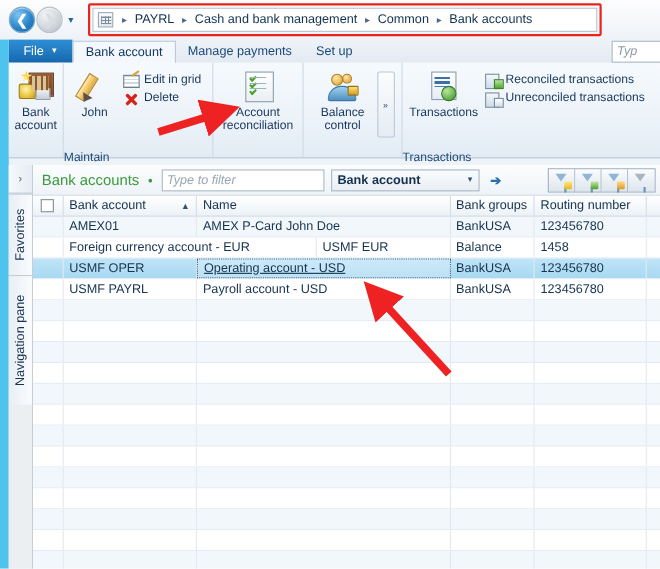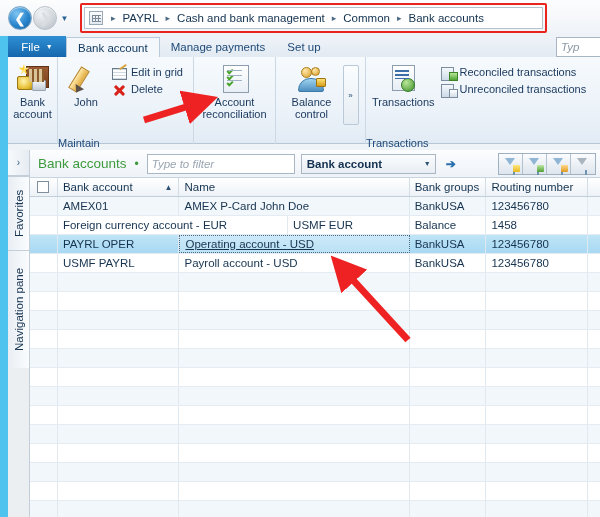--- a/index.html
+++ b/index.html
@@ -796,21 +796,21 @@
         <div class="cell c-sel"></div>
         <div class="cell c-name">Foreign currency account - EUR</div>
         <div class="cell c-acct">USMF EUR</div>
         <div class="cell c-grp">Balance</div>
         <div class="cell c-rout">1458</div>
         <div class="cell c-end"></div>
       </div>
 
       <div class="row selected">
         <div class="cell c-sel"></div>
-        <div class="cell c-acct">PAYRL OPER</div>
+        <div class="cell c-acct">USMF OPER</div>
         <div class="cell c-name focused">Operating account - USD</div>
         <div class="cell c-grp">BankUSA</div>
         <div class="cell c-rout">123456780</div>
         <div class="cell c-end"></div>
       </div>
 
       <div class="row plain">
         <div class="cell c-sel"></div>
         <div class="cell c-acct">USMF PAYRL</div>
         <div class="cell c-name">Payroll account - USD</div>

